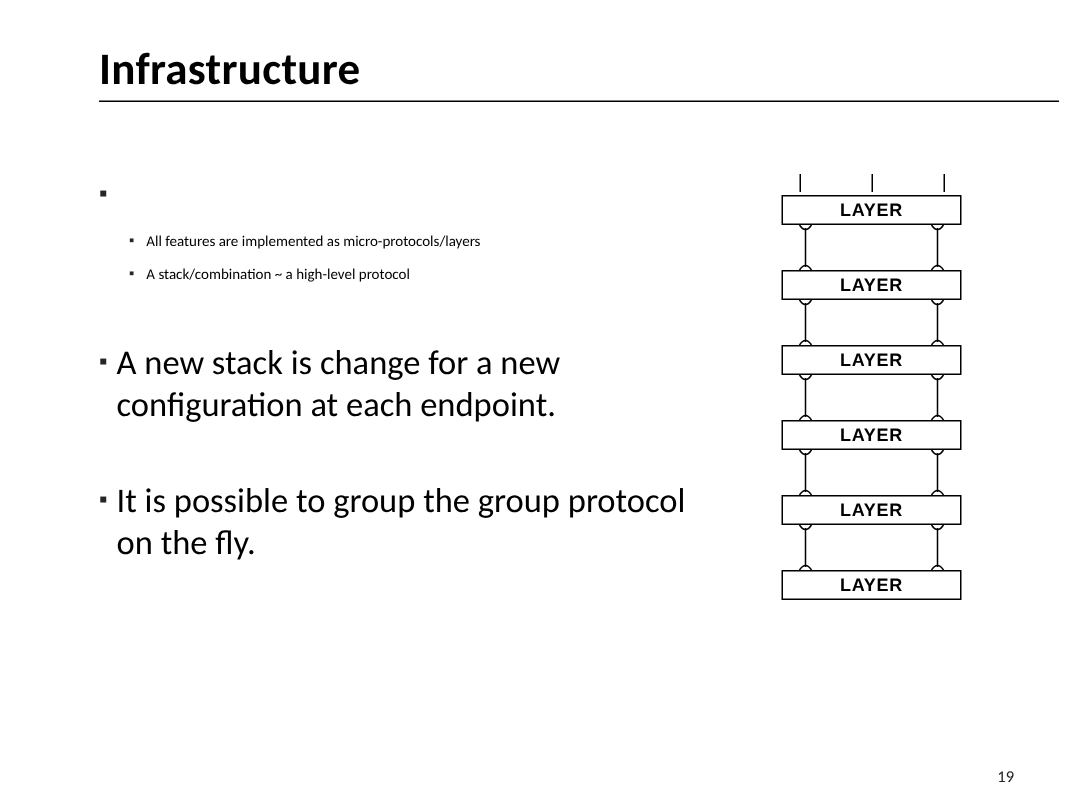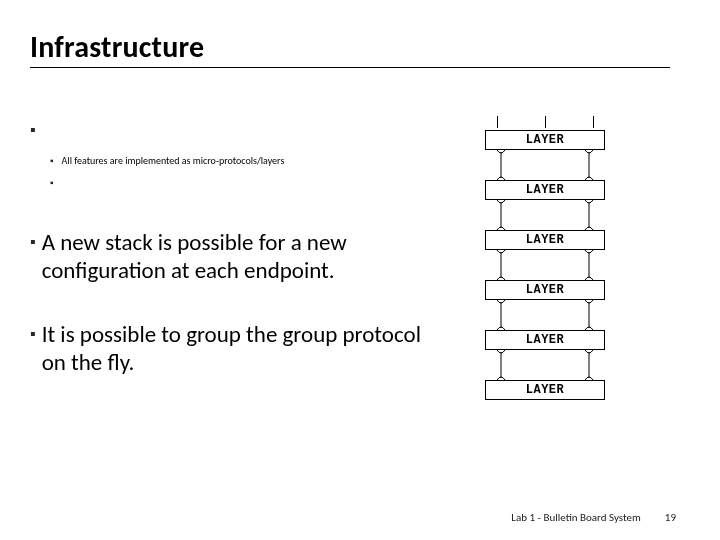--- a/index.html
+++ b/index.html
@@ -1,36 +1,36 @@
 <!DOCTYPE html>
 <html><head>
 <meta charset="utf-8">
 <style>
   * { box-sizing: border-box; margin: 0; padding: 0; }
   html, body { width: 720px; height: 540px; background: #fff; font-family: "Calibri", "Segoe UI", Arial, sans-serif; color: #000; }
-  .slide { position: relative; width: 720px; height: 540px; padding: 28px 42px 24px 30px; }
+  .slide { position: relative; width: 720px; height: 540px; padding: 28px 42px 24px 66px; }
   .title { font-size: 30px; font-weight: 700; letter-spacing: 0.2px; }
   .title-underline { margin-top: 2px; border-top: 1.5px solid #000; width: 640px; }
   .content-wrap { display: flex; flex-direction: row; margin-top: 48px; }
   .text-col { width: 430px; padding-right: 10px; }
   .diagram-col { width: 170px; display: flex; justify-content: center; }
   ul.level1 { list-style: none; padding-left: 0; }
   ul.level1 > li { margin-bottom: 36px; }
   .l1-row { display: flex; align-items: flex-start; }
   .l1-bullet { font-family: Arial, sans-serif; font-size: 16px; margin-right: 6px; line-height: 28px; color: #262626; }
   .l1-text { font-size: 23px; line-height: 28px; color: #000; }
   ul.level2 { list-style: none; padding-left: 20px; margin-top: 8px; }
   ul.level2 > li { display: flex; align-items: flex-start; margin-bottom: 4px; }
   .l2-bullet { font-family: Arial, sans-serif; font-size: 10px; margin-right: 8px; line-height: 18px; color: #262626; }
   .l2-text { font-size: 10px; line-height: 18px; color: #000; }
   .footer { position: absolute; bottom: 16px; right: 44px; display: flex; align-items: baseline; font-size: 11px; color: #222; }
   .footer .label { margin-right: 24px; }
   
   .stack { display: flex; flex-direction: column; align-items: center; }
-  .layer-box { width: 120px; height: 20px; border: 1px solid #000; background: #fff; display: flex; align-items: center; justify-content: center; font-family: Liberation Mono, monospace; font-weight: 700; font-size: 12px; letter-spacing: 0.5px; position: relative; }
+  .layer-box { width: 120px; height: 20px; border: 1px solid #000; background: #fff; display: flex; align-items: center; justify-content: center; font-family: Liberation Sans, sans-serif; font-weight: 700; font-size: 12px; letter-spacing: 0.5px; position: relative; }
   .connector { width: 100px; height: 30px; display: flex; justify-content: space-between; }
   .conn-side { width: 12px; position: relative; }
   .conn-line { position: absolute; left: 50%; top: 2px; bottom: 2px; width: 1px; background: #000; transform: translateX(-50%); }
   .conn-open { position: absolute; left: 50%; transform: translateX(-50%); width: 10px; height: 6px; }
   .conn-open.top { top: -1px; }
   .conn-open.bot { bottom: -1px; }
   .conn-open svg { display: block; }
   .top-ticks { width: 140px; height: 14px; position: relative; }
 </style>
 </head>
@@ -47,27 +47,28 @@
           <div class="l1-row">
             <span class="l1-bullet">▪</span>
           </div>
           <ul class="level2">
             <li>
               <span class="l2-bullet">▪</span>
               <span class="l2-text">All features are implemented as micro-protocols/layers</span>
             </li>
             <li>
               <span class="l2-bullet">▪</span>
+              <span class="l2-text">A stack/combination ~ a high-level protocol</span>
             </li>
           </ul>
         </li>
         <li>
           <div class="l1-row">
             <span class="l1-bullet">▪</span>
-            <span class="l1-text">A new stack is possible for a new configuration at each endpoint.</span>
+            <span class="l1-text">A new stack is change for a new configuration at each endpoint.</span>
           </div>
         </li>
         <li>
           <div class="l1-row">
             <span class="l1-bullet">▪</span>
             <span class="l1-text">It is possible to group the group protocol on the fly.</span>
           </div>
         </li>
       </ul>
     </div>
@@ -223,16 +224,15 @@
                 </svg>
               </div>
             </div>
           </div>
           <div class="layer-box">LAYER</div>
         </div>
     </div>
   </div>
 
   <div class="footer">
-    <span class="label">Lab 1 - Bulletin Board System</span>
     <span>19</span>
   </div>
 </div>
 
 </body></html>

